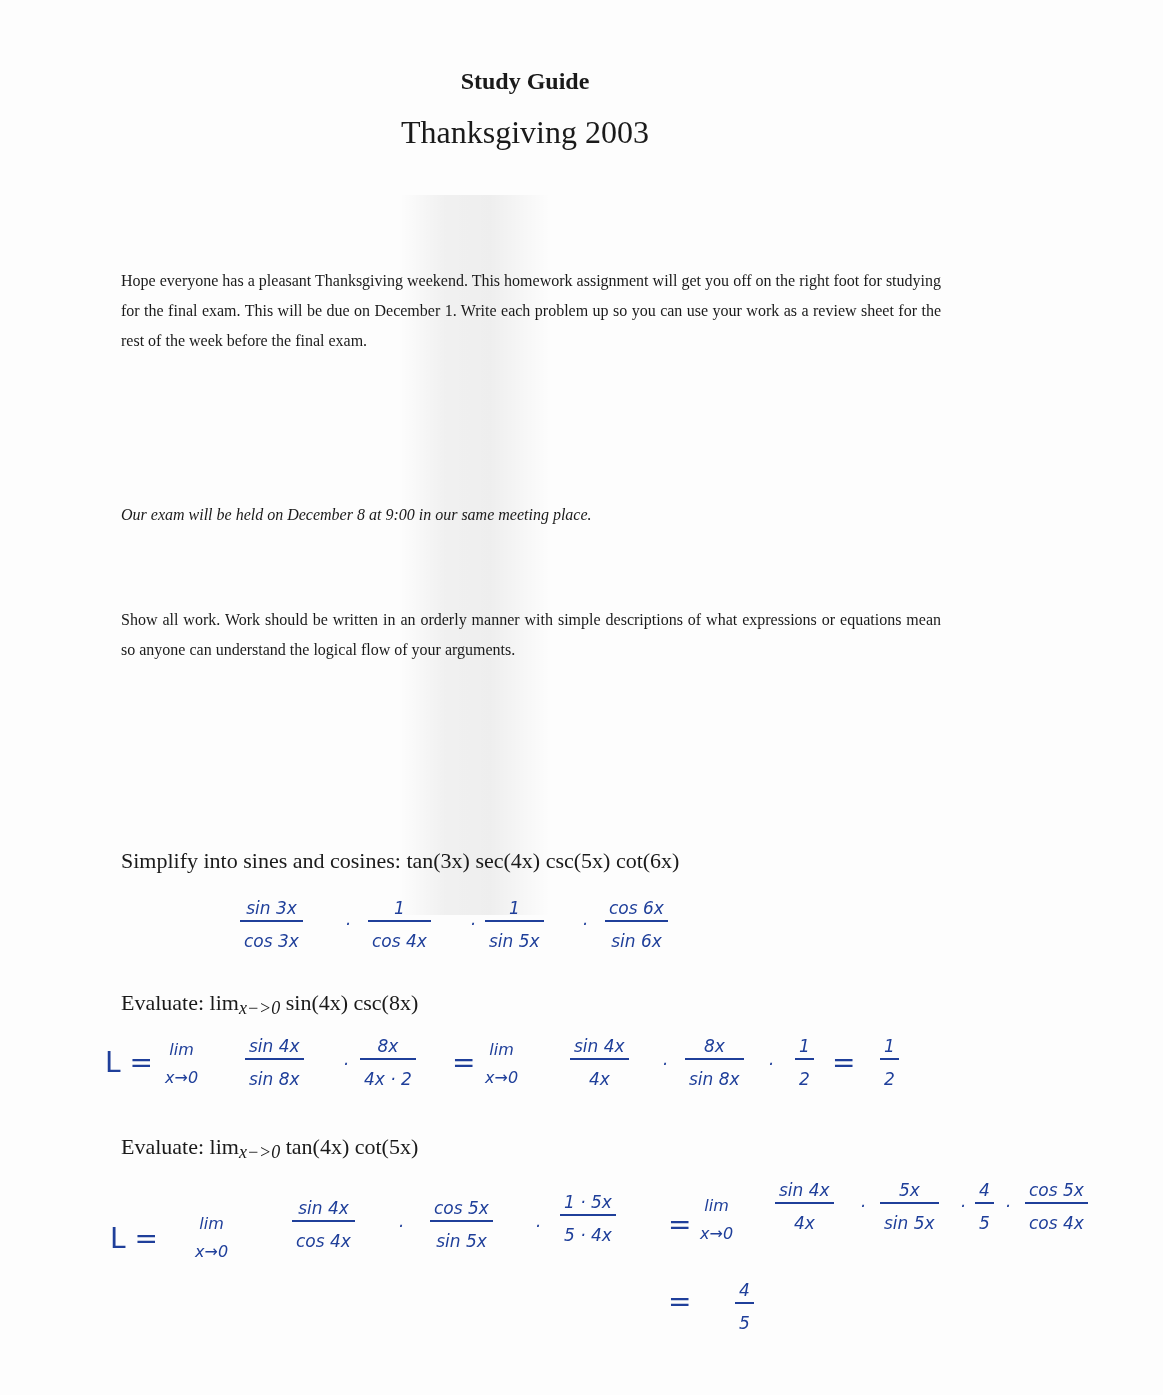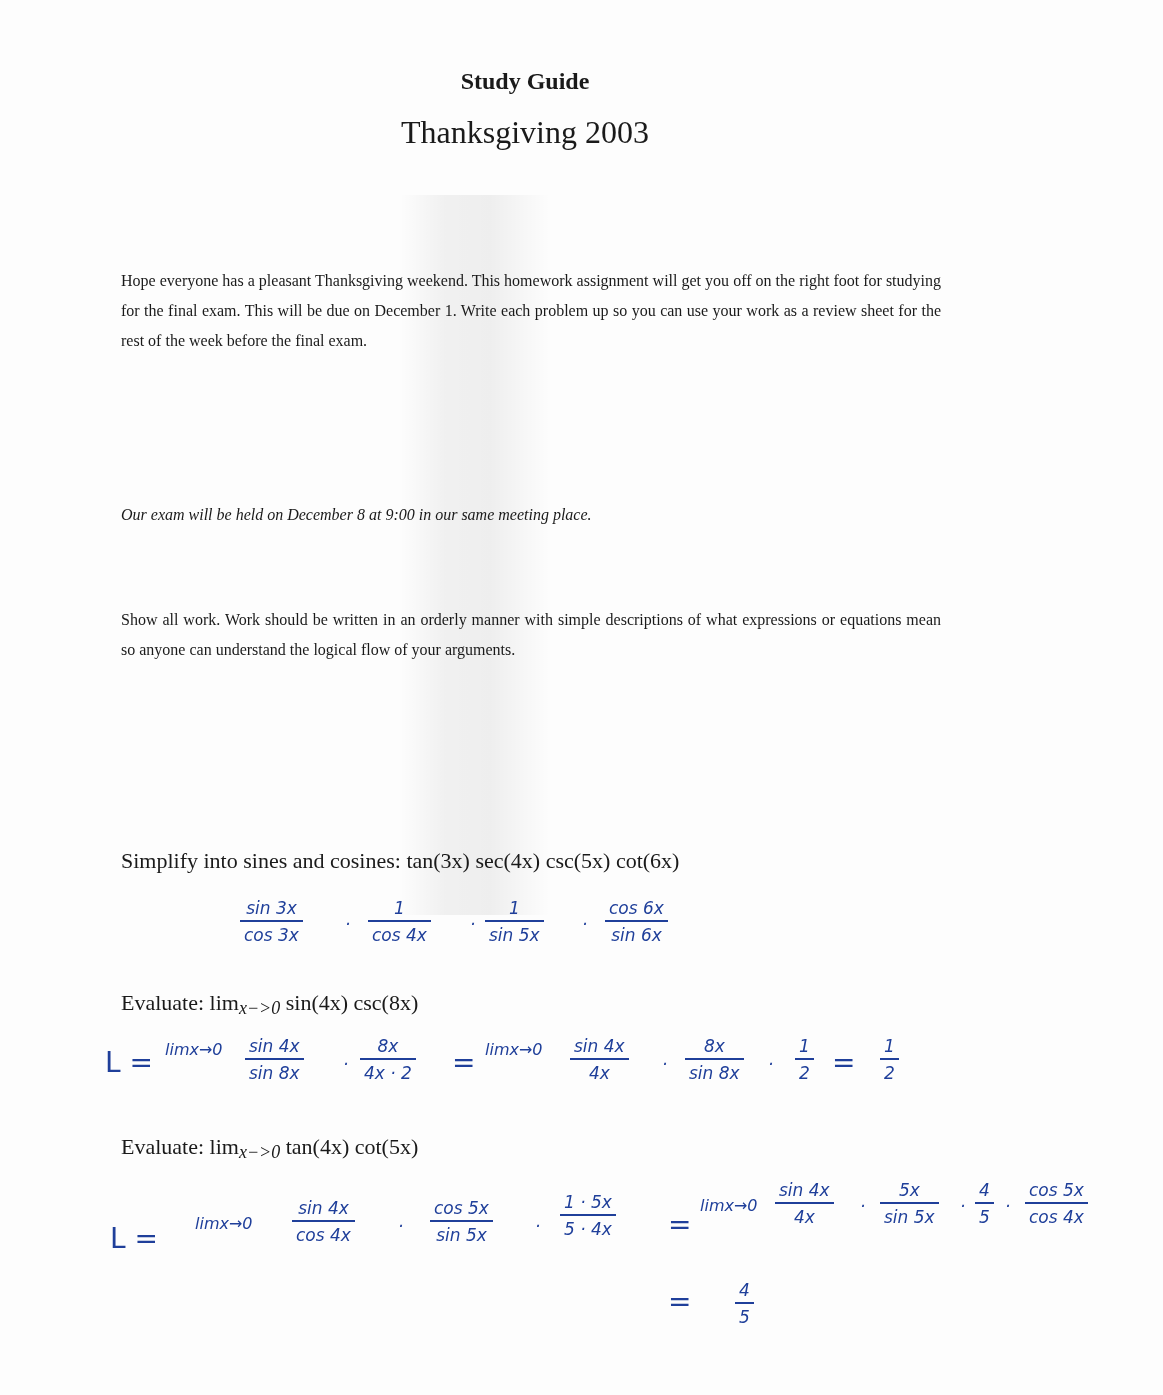--- a/index.html
+++ b/index.html
@@ -14,22 +14,22 @@
   .p1{top:266px;}
   .p2{top:500px;font-style:italic;}
   .p3{top:605px;}
   .prob{position:absolute;left:121px;font-size:22px;}
   .sub{font-size:18px;vertical-align:-4px;font-style:italic;}
   .hw{position:absolute;font-family:"DejaVu Sans",sans-serif;color:#1f3f9a;font-style:italic;font-size:17px;}
   .frac{position:absolute;display:flex;flex-direction:column;align-items:center;
         font-family:"DejaVu Sans",sans-serif;color:#1f3f9a;font-style:italic;font-size:17px;}
   .frac .num{padding:0 4px 2px;}
   .frac .bar{height:2px;background:#1f3f9a;align-self:stretch;}
-  .frac .den{padding:3px 4px 0;}
-  .lim{position:absolute;display:flex;flex-direction:row;align-items:center;
+  .frac .den{padding:3px 4px 0;margin-top:6px;}
+  .lim{position:absolute;display:flex;flex-direction:column;align-items:center;
        font-family:"DejaVu Sans",sans-serif;color:#1f3f9a;font-style:italic;font-size:16px;line-height:28px;}
   .big{font-size:28px;font-style:normal;}
 </style>
 </head>
 <body>
 
 <div class="shade"></div>
 
 <div class="title t1">Study Guide</div>
 <div class="title t2">Thanksgiving 2003</div>

